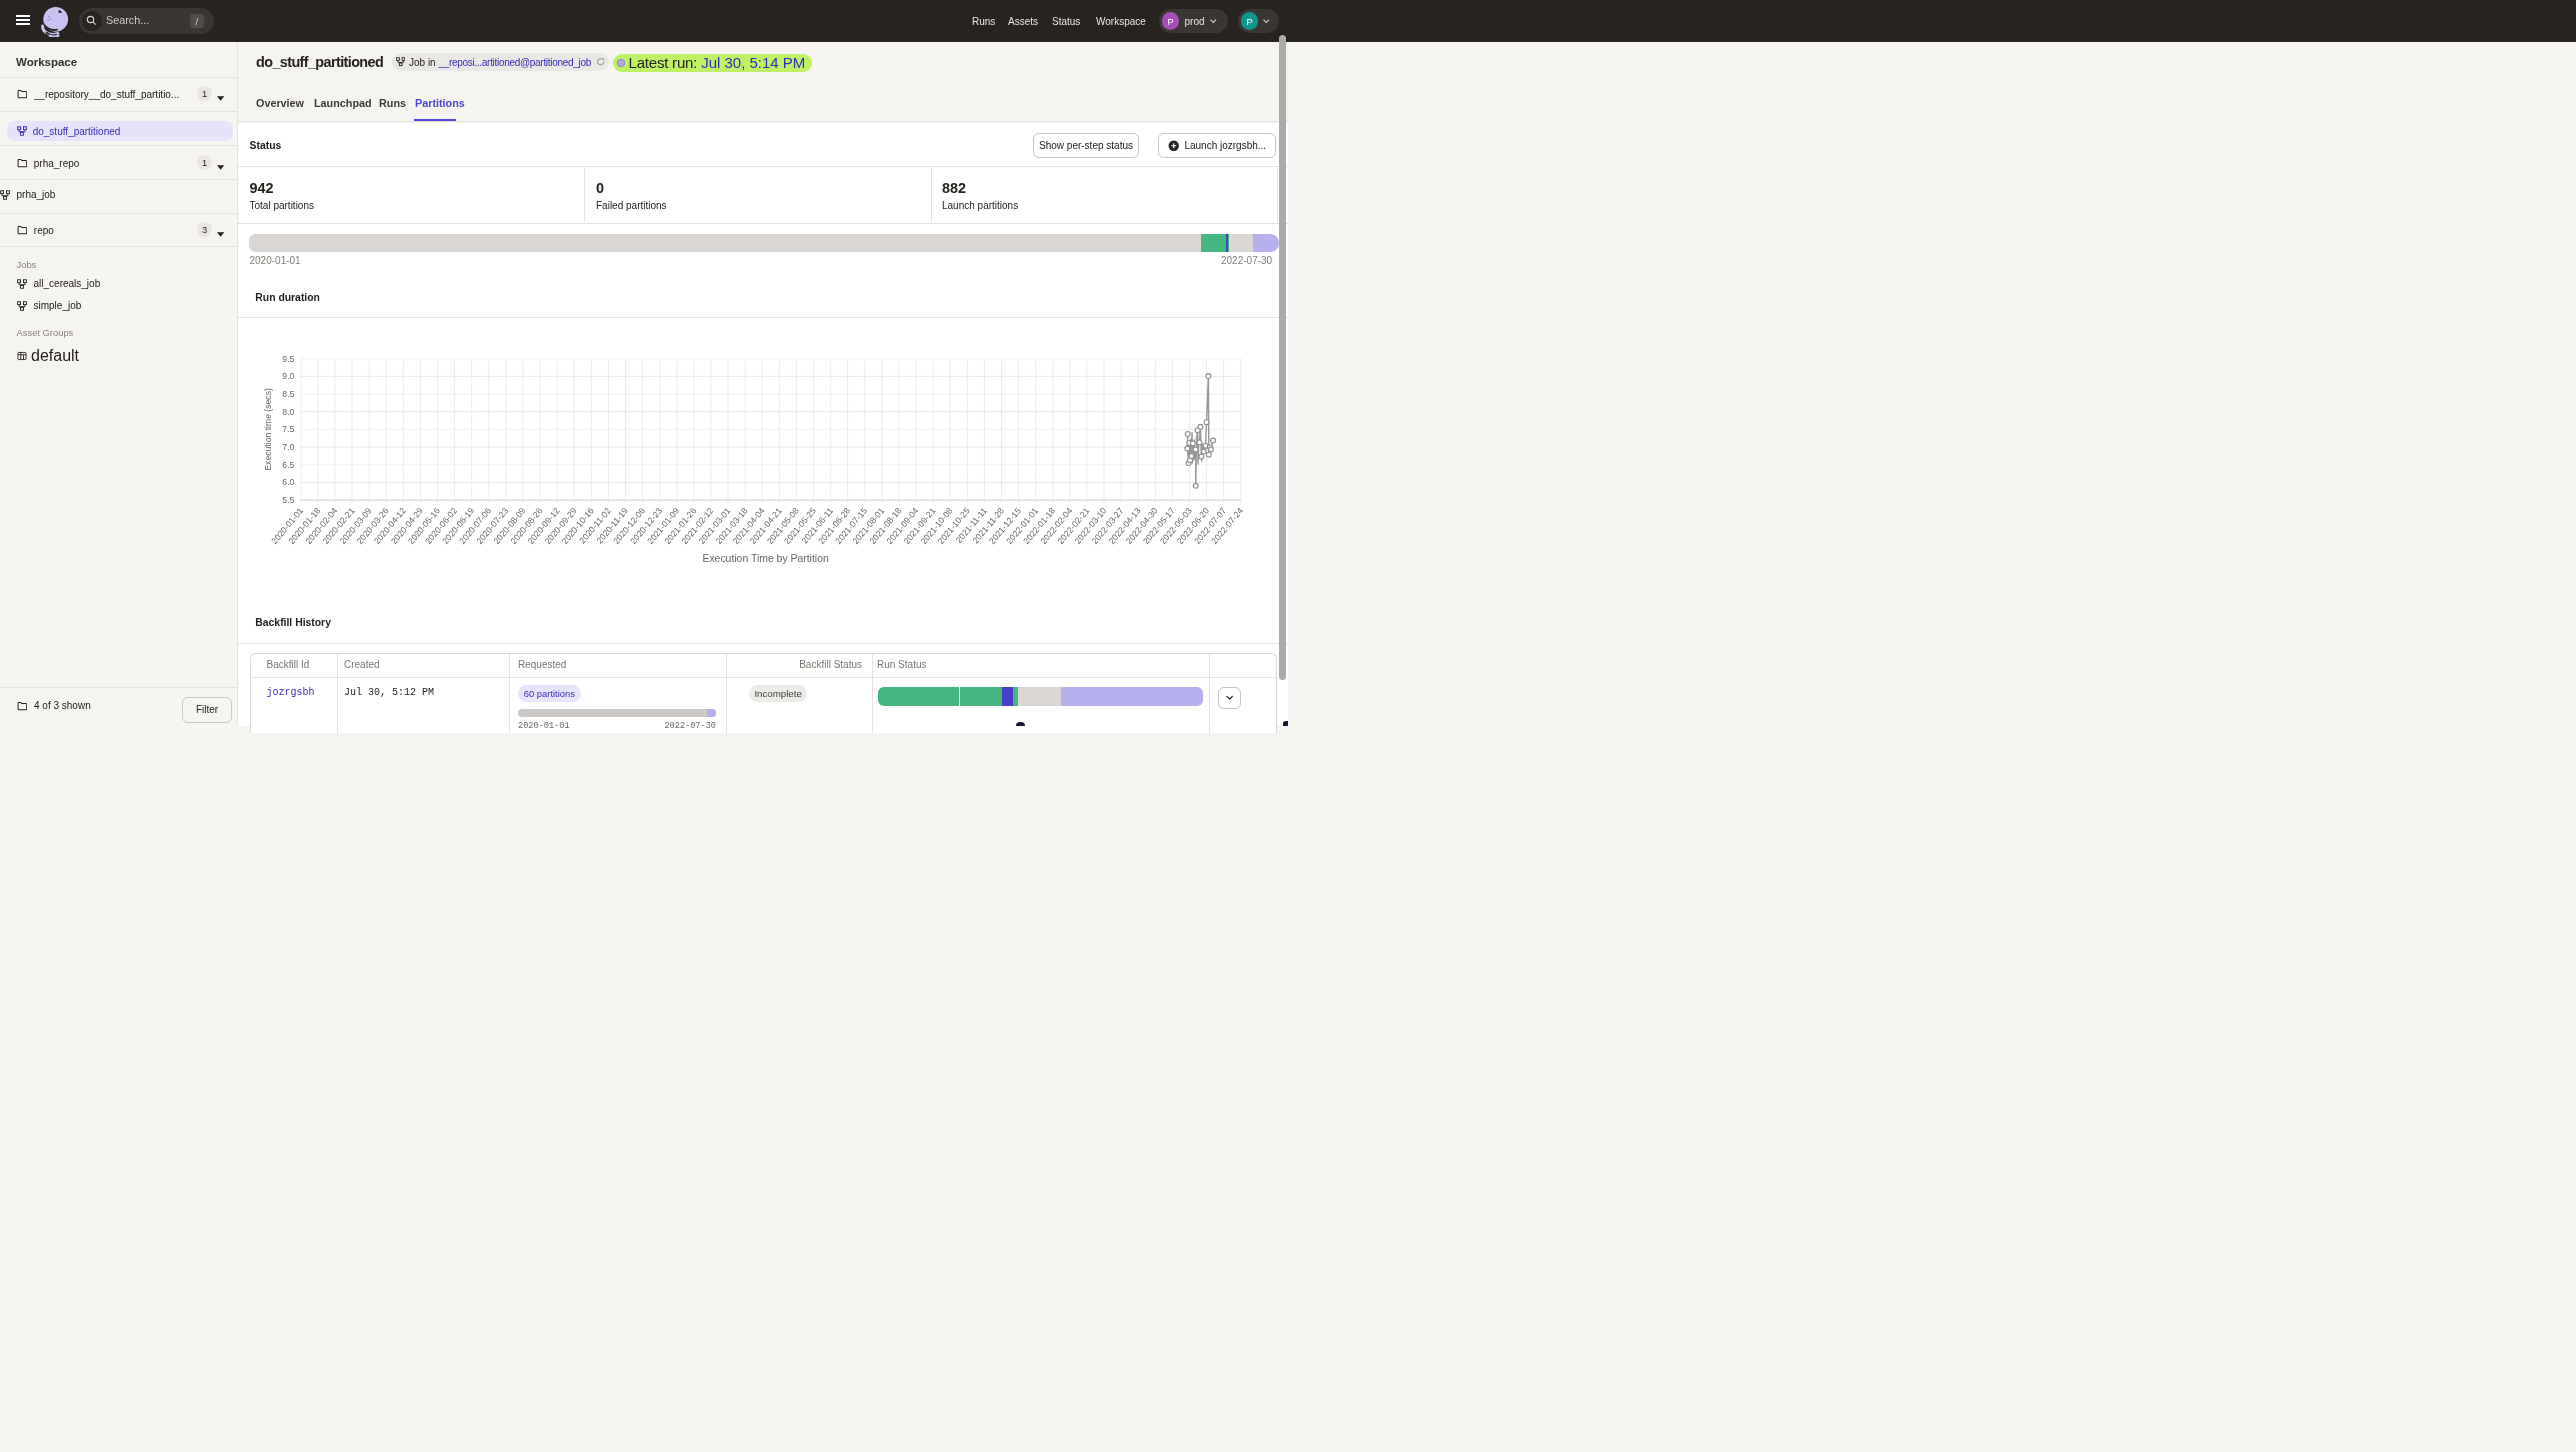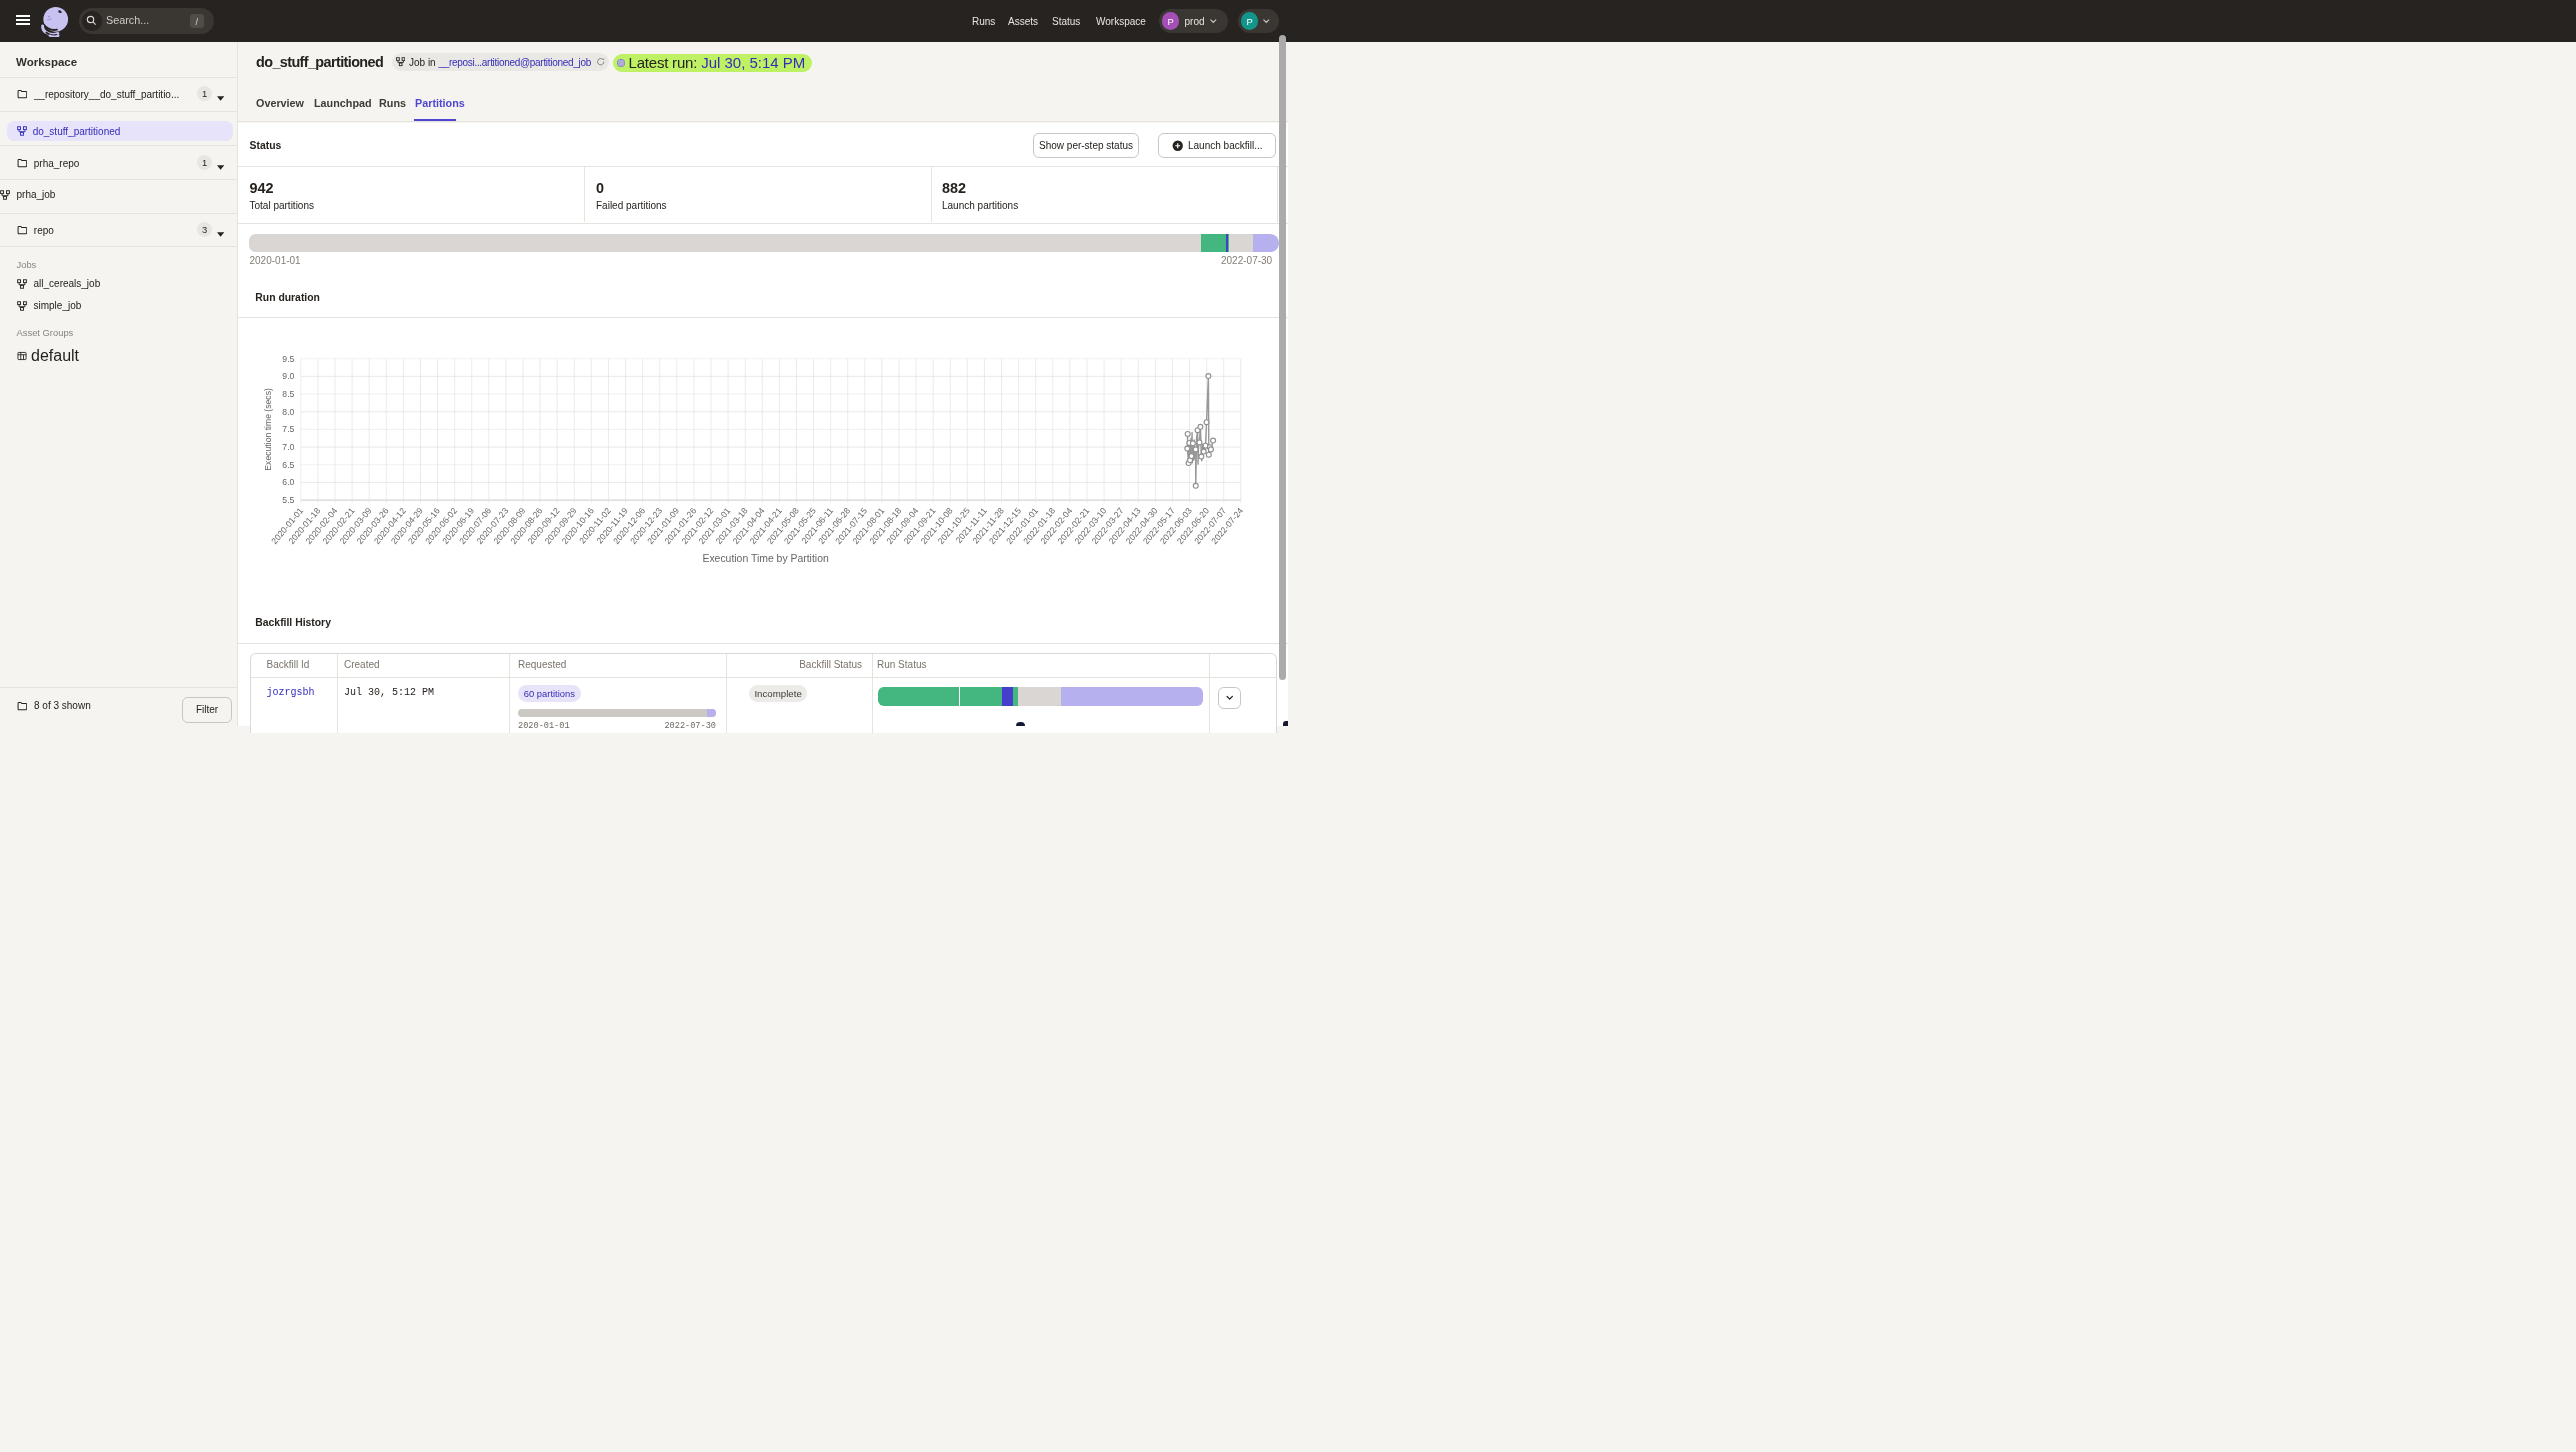--- a/index.html
+++ b/index.html
@@ -144,21 +144,21 @@
           <rect x="1.5" y="2.3" width="13" height="11.4" rx="1"></rect>
           <path d="M1.5 6h13M6 6v7.7M10.4 6v7.7M6 2.3V6"></path>
         </g>
       </svg>
       <div style="margin-left:4px;font-size:16px;color:#26221e">default</div>
     </div>
   <div style="position:absolute;left:0;top:645px;width:100%;height:38px;border-top:0.7px solid #e6e3df">
     <div style="position:absolute;left:16.5px;top:13px"><svg width="10.8" height="10.8" viewBox="0 0 16 16" style="flex:none">
           <path d="M1.6 3.2c0-.6.4-1 1-1h3.2l1.5 1.6h6.1c.6 0 1 .4 1 1v7c0 .6-.4 1-1 1H2.6c-.6 0-1-.4-1-1z" fill="none" stroke="#26221e" stroke-width="1.5" stroke-linejoin="round"></path>
         </svg></div>
-    <div style="position:absolute;left:34px;top:12.2px;font-size:10px;color:#26221e">8 of 3 shown</div>
+    <div style="position:absolute;left:34px;top:12.2px;font-size:10px;color:#26221e">4 of 3 shown</div>
     <div style="position:absolute;left:182px;top:8.6px;width:50px;height:26px;border:0.7px solid #c9c5bf;border-radius:5.8px;display:flex;align-items:center;justify-content:center;font-size:10px;color:#26221e">Filter</div>
   </div>
 </div>
 
 <div style="position:absolute;left:238px;top:42px;width:1050px;height:80px;background:#f5f4f1;border-bottom:0.7px solid #e6e3df">
   <div style="position:absolute;left:18px;top:12.2px;font-size:14.4px;font-weight:700;color:#26221e;letter-spacing:-0.6px">do_stuff_partitioned</div>
   <div style="position:absolute;left:154px;top:10.8px;height:18.7px;background:#eae8e4;border-radius:9.4px;display:flex;align-items:center;font-size:10px;color:#26221e">
     <div style="width:4px"></div>
       <svg width="9.4" height="9.4" viewBox="0 0 16 16" style="flex:none">
         <g fill="none" stroke="#26221e" stroke-width="1.5">
@@ -189,21 +189,21 @@
 </div>
 
 <div style="position:absolute;left:238px;top:123px;width:1050px;height:603px;background:#fff">
   <div style="position:absolute;left:11.5px;top:16.5px;font-size:10.4px;font-weight:700;color:#26221e">Status</div>
   <div style="position:absolute;left:795px;top:10px;width:106px;height:25px;border:0.7px solid #c9c5bf;border-radius:5.8px;background:#fff;display:flex;align-items:center;justify-content:center;font-size:10px;color:#26221e">Show per-step status</div>
   <div style="position:absolute;left:920px;top:10px;width:118px;height:25px;border:0.7px solid #c9c5bf;border-radius:5.8px;background:#fff;display:flex;align-items:center;justify-content:center;font-size:10px;color:#26221e">
       <svg width="11.5" height="11.5" viewBox="0 0 16 16">
         <circle cx="8" cy="8" r="7.2" fill="#26221e"></circle>
         <path d="M8 4.6v6.8M4.6 8h6.8" stroke="#fff" stroke-width="1.6"></path>
       </svg>
-      <span style="margin-left:5px">Launch backfill...</span>
+      <span style="margin-left:5px">Launch jozrgsbh...</span>
     </div>
 
   <div style="position:absolute;left:0;top:43px;width:100%;border-top:0.7px solid #e6e3df"></div>
   <div style="position:absolute;left:346px;top:43px;width:0.7px;height:56px;background:#e6e3df"></div>
   <div style="position:absolute;left:693px;top:43px;width:0.7px;height:56px;background:#e6e3df"></div>
   <div style="position:absolute;left:1039px;top:43px;width:0.7px;height:56px;background:#e6e3df"></div>
   <div style="position:absolute;left:0;top:100px;width:100%;border-top:0.7px solid #e6e3df"></div>
 
   <div style="position:absolute;left:11.5px;top:57px;font-size:14.4px;font-weight:700;color:#26221e">942</div>
   <div style="position:absolute;left:11.5px;top:77px;font-size:10px;color:#26221e">Total partitions</div>

